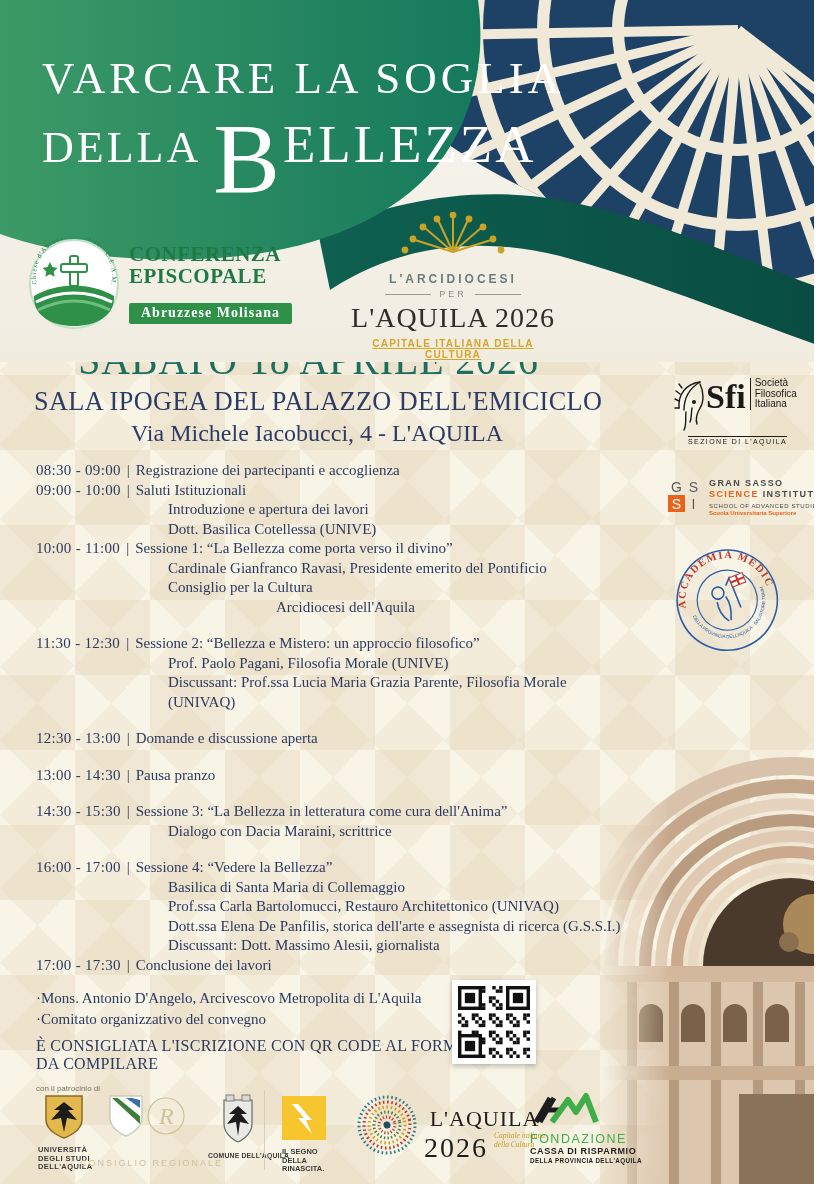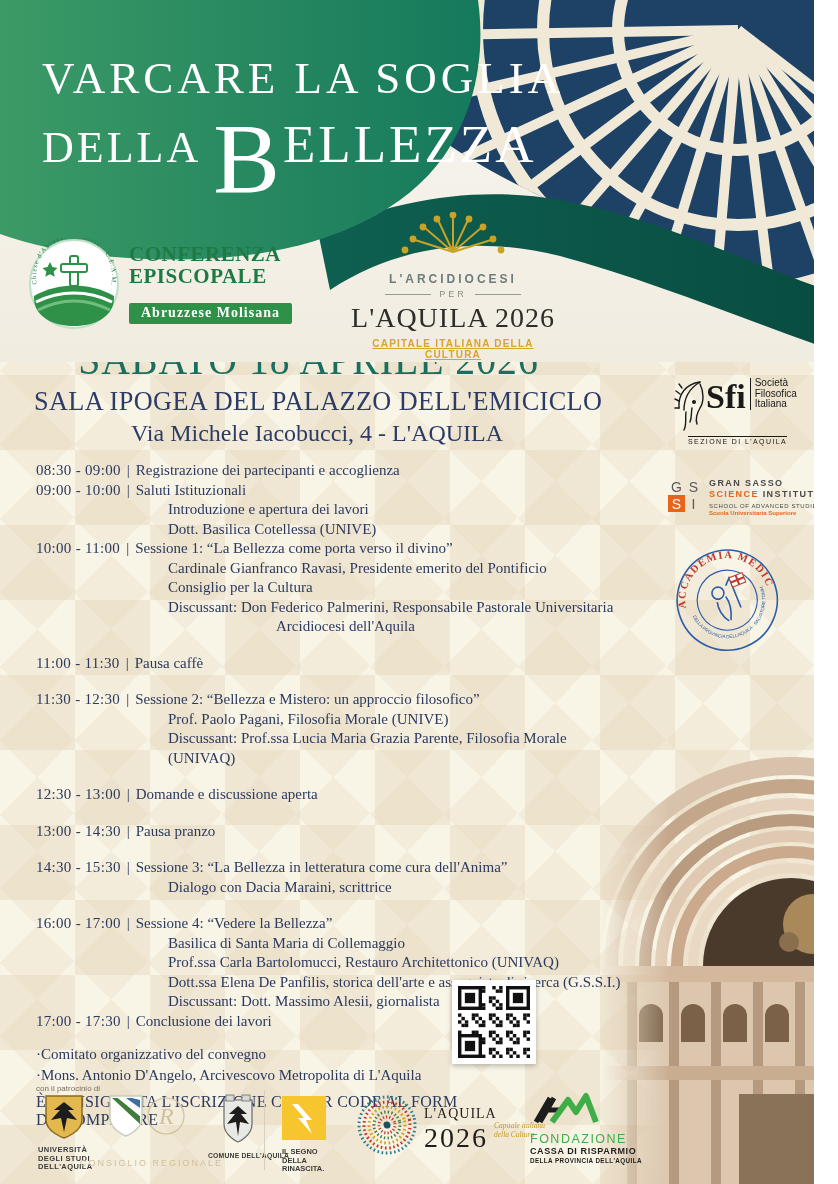--- a/index.html
+++ b/index.html
@@ -75,21 +75,21 @@
   .f-univ-t{font-size:7.5px;font-weight:bold;line-height:8.5px;letter-spacing:.4px;margin-top:2px;}
   .f-cr{position:absolute;left:104px;top:16px;width:110px;}
   .f-cr-t{position:absolute;left:-24px;top:64px;width:160px;font-size:9px;letter-spacing:2px;color:#cfc19b;white-space:nowrap;}
   .f-com{position:absolute;left:208px;top:16px;width:60px;text-align:center;}
   .f-com-t{font-size:6.8px;font-weight:bold;letter-spacing:.2px;margin-top:2px;white-space:nowrap;}
   .f-div{position:absolute;left:264px;top:12px;width:1px;height:80px;background:#d8cec0;}
   .f-segno{position:absolute;left:282px;top:18px;}
   .f-segno-t{font-size:7.5px;font-weight:bold;line-height:8.5px;margin-top:4px;}
   .f-ros{position:absolute;left:356px;top:16px;}
   .f-aq{position:absolute;left:424px;top:28px;font-family:"Liberation Serif",serif;color:#1f1e1c;}
-  .f-aq-1{font-size:14px;letter-spacing:1px;}
+  .f-aq-1{font-size:22px;letter-spacing:1px;text-align:center;}
   .f-aq-2{font-size:28px;letter-spacing:2px;display:inline-block;}
   .f-aq-cap{display:inline-block;vertical-align:top;margin-left:6px;font-size:7.5px;line-height:8.5px;color:#c9971c;font-style:italic;}
   .f-fond{position:absolute;left:530px;top:14px;}
   .f-fond-1{font-size:12.5px;font-weight:normal;color:#3fae49;letter-spacing:1.5px;margin-top:2px;}
   .f-fond-2{font-size:9px;font-weight:bold;color:#1d1d1d;letter-spacing:.6px;}
   .f-fond-3{font-size:6.3px;font-weight:bold;color:#1d1d1d;letter-spacing:.4px;margin-top:1px;}
   .nw{white-space:nowrap;}
 </style>
 </head>
 <body>
@@ -214,27 +214,23 @@
     <div class="p-entry">
       <div class="p-line"><span class="p-time">09:00 - 10:00</span><span class="p-sep">|</span><span class="p-title">Saluti Istituzionali</span></div>
     <div class="p-detail ind-1">Introduzione e apertura dei lavori</div>
         <div class="p-detail ind-1">Dott. Basilica Cotellessa (UNIVE)</div>
       </div>
 
     <div class="p-entry">
       <div class="p-line"><span class="p-time">10:00 - 11:00</span><span class="p-sep">|</span><span class="p-title">Sessione 1: “La Bellezza come porta verso il divino”</span></div>
     <div class="p-detail ind-1">Cardinale Gianfranco Ravasi, Presidente emerito del Pontificio</div>
         <div class="p-detail ind-1">Consiglio per la Cultura</div>
-        <div class="p-detail ind-1">Discussant: Don Federico Palmerini, Responsabile Pastorale Universitaria</div>
         <div class="p-detail ind-2">Arcidiocesi dell'Aquila</div>
       </div>
 
-    <div class="p-entry spaced">
-      <div class="p-line"><span class="p-time">11:00 - 11:30</span><span class="p-sep">|</span><span class="p-title">Pausa caffè</span></div>
-    </div>
 
     <div class="p-entry spaced">
       <div class="p-line"><span class="p-time">11:30 - 12:30</span><span class="p-sep">|</span><span class="p-title">Sessione 2: “Bellezza e Mistero: un approccio filosofico”</span></div>
     <div class="p-detail ind-1">Prof. Paolo Pagani, Filosofia Morale (UNIVE)</div>
         <div class="p-detail ind-1">Discussant: Prof.ssa Lucia Maria Grazia Parente, Filosofia Morale (UNIVAQ)</div>
       </div>
 
     <div class="p-entry spaced">
       <div class="p-line"><span class="p-time">12:30 - 13:00</span><span class="p-sep">|</span><span class="p-title">Domande e discussione aperta</span></div>
     </div>
@@ -255,22 +251,22 @@
         <div class="p-detail ind-1">Dott.ssa Elena De Panfilis, storica dell'arte e assegnista di ricerca (G.S.S.I.)</div>
         <div class="p-detail ind-1">Discussant: Dott. Massimo Alesii, giornalista</div>
       </div>
 
     <div class="p-entry">
       <div class="p-line"><span class="p-time">17:00 - 17:30</span><span class="p-sep">|</span><span class="p-title">Conclusione dei lavori</span></div>
     </div>
   </div>
 
   <div class="notes">
+    <div>·Mons. Antonio D'Angelo, Arcivescovo Metropolita di L'Aquila</div>
     <div>·Comitato organizzativo del convegno</div>
-    <div>·Mons. Antonio D'Angelo, Arcivescovo Metropolita di L'Aquila</div>
   </div>
   <div class="cta">È CONSIGLIATA L'ISCRIZIONE CON QR CODE AL FORM DA COMPILARE</div>
 
   <div class="qr">
     <svg id="qr-svg" width="72" height="72" viewBox="0 0 21 21">
         <rect x="0" y="0" width="21" height="21" fill="#fff"></rect>
         <rect x="0" y="0" width="7" height="7" fill="#111"></rect>
         <rect x="1" y="1" width="5" height="5" fill="#fff"></rect>
         <rect x="2" y="2" width="3" height="3" fill="#111"></rect>
         <rect x="14" y="0" width="7" height="7" fill="#111"></rect>

